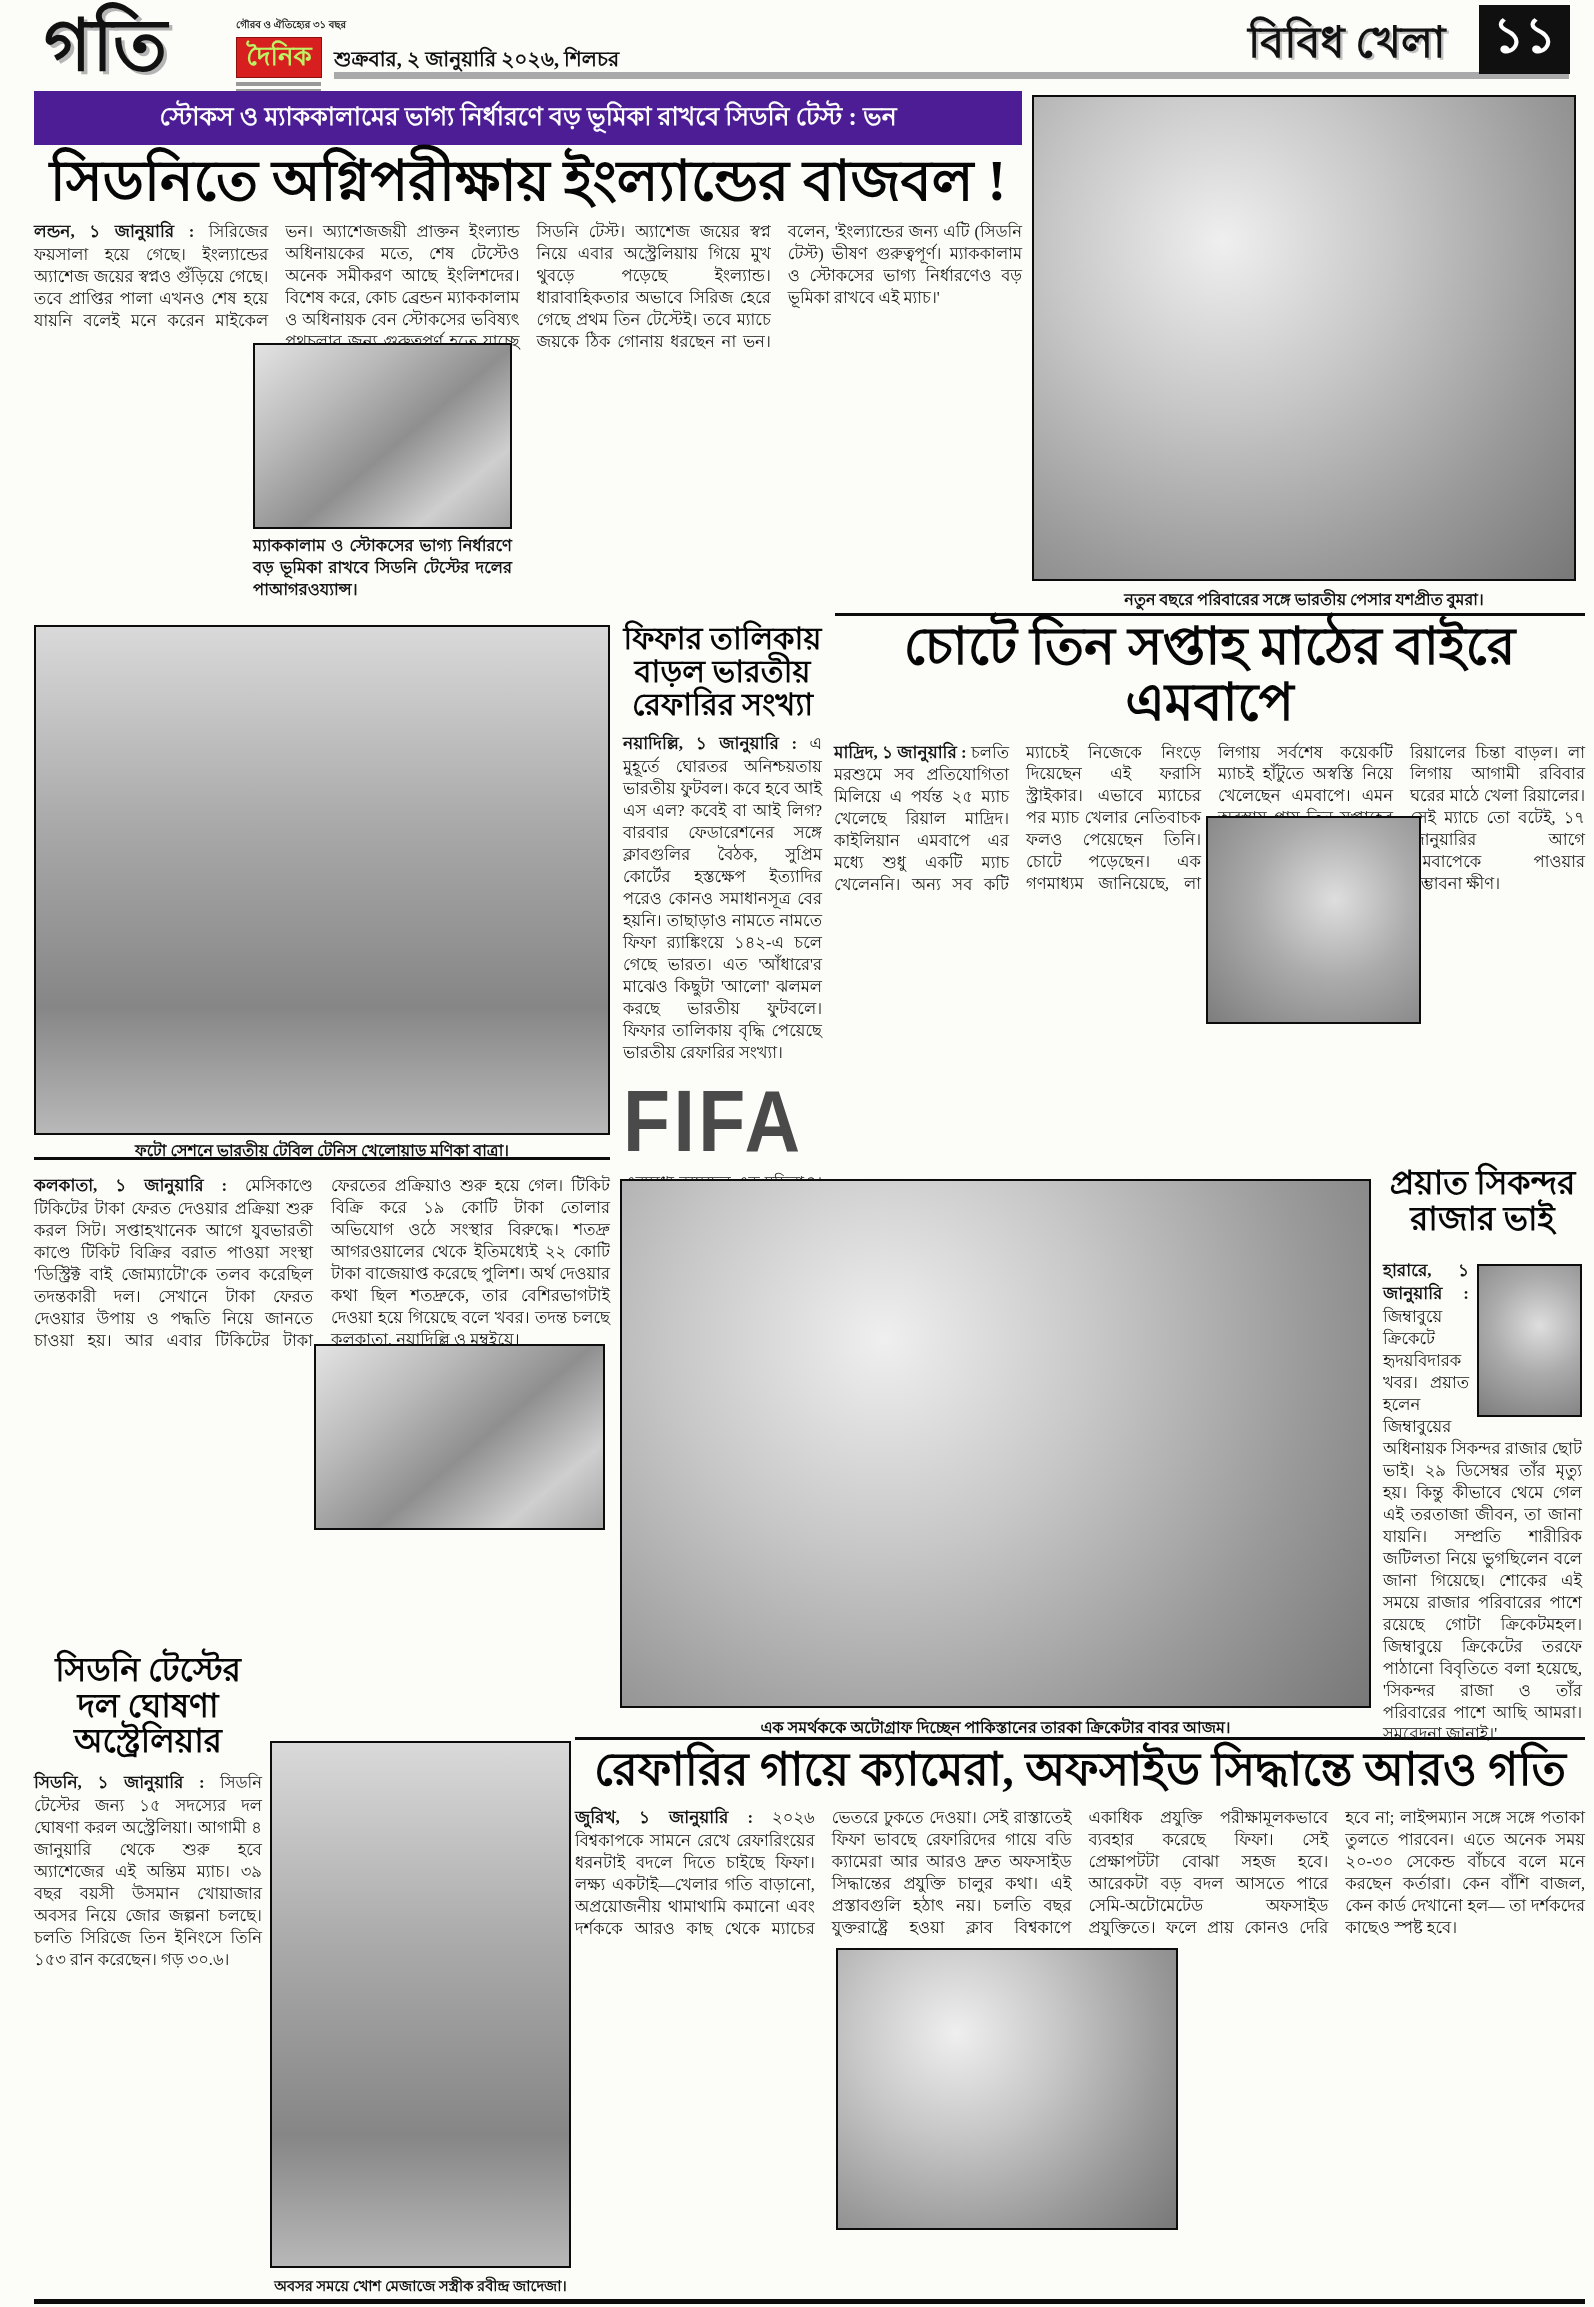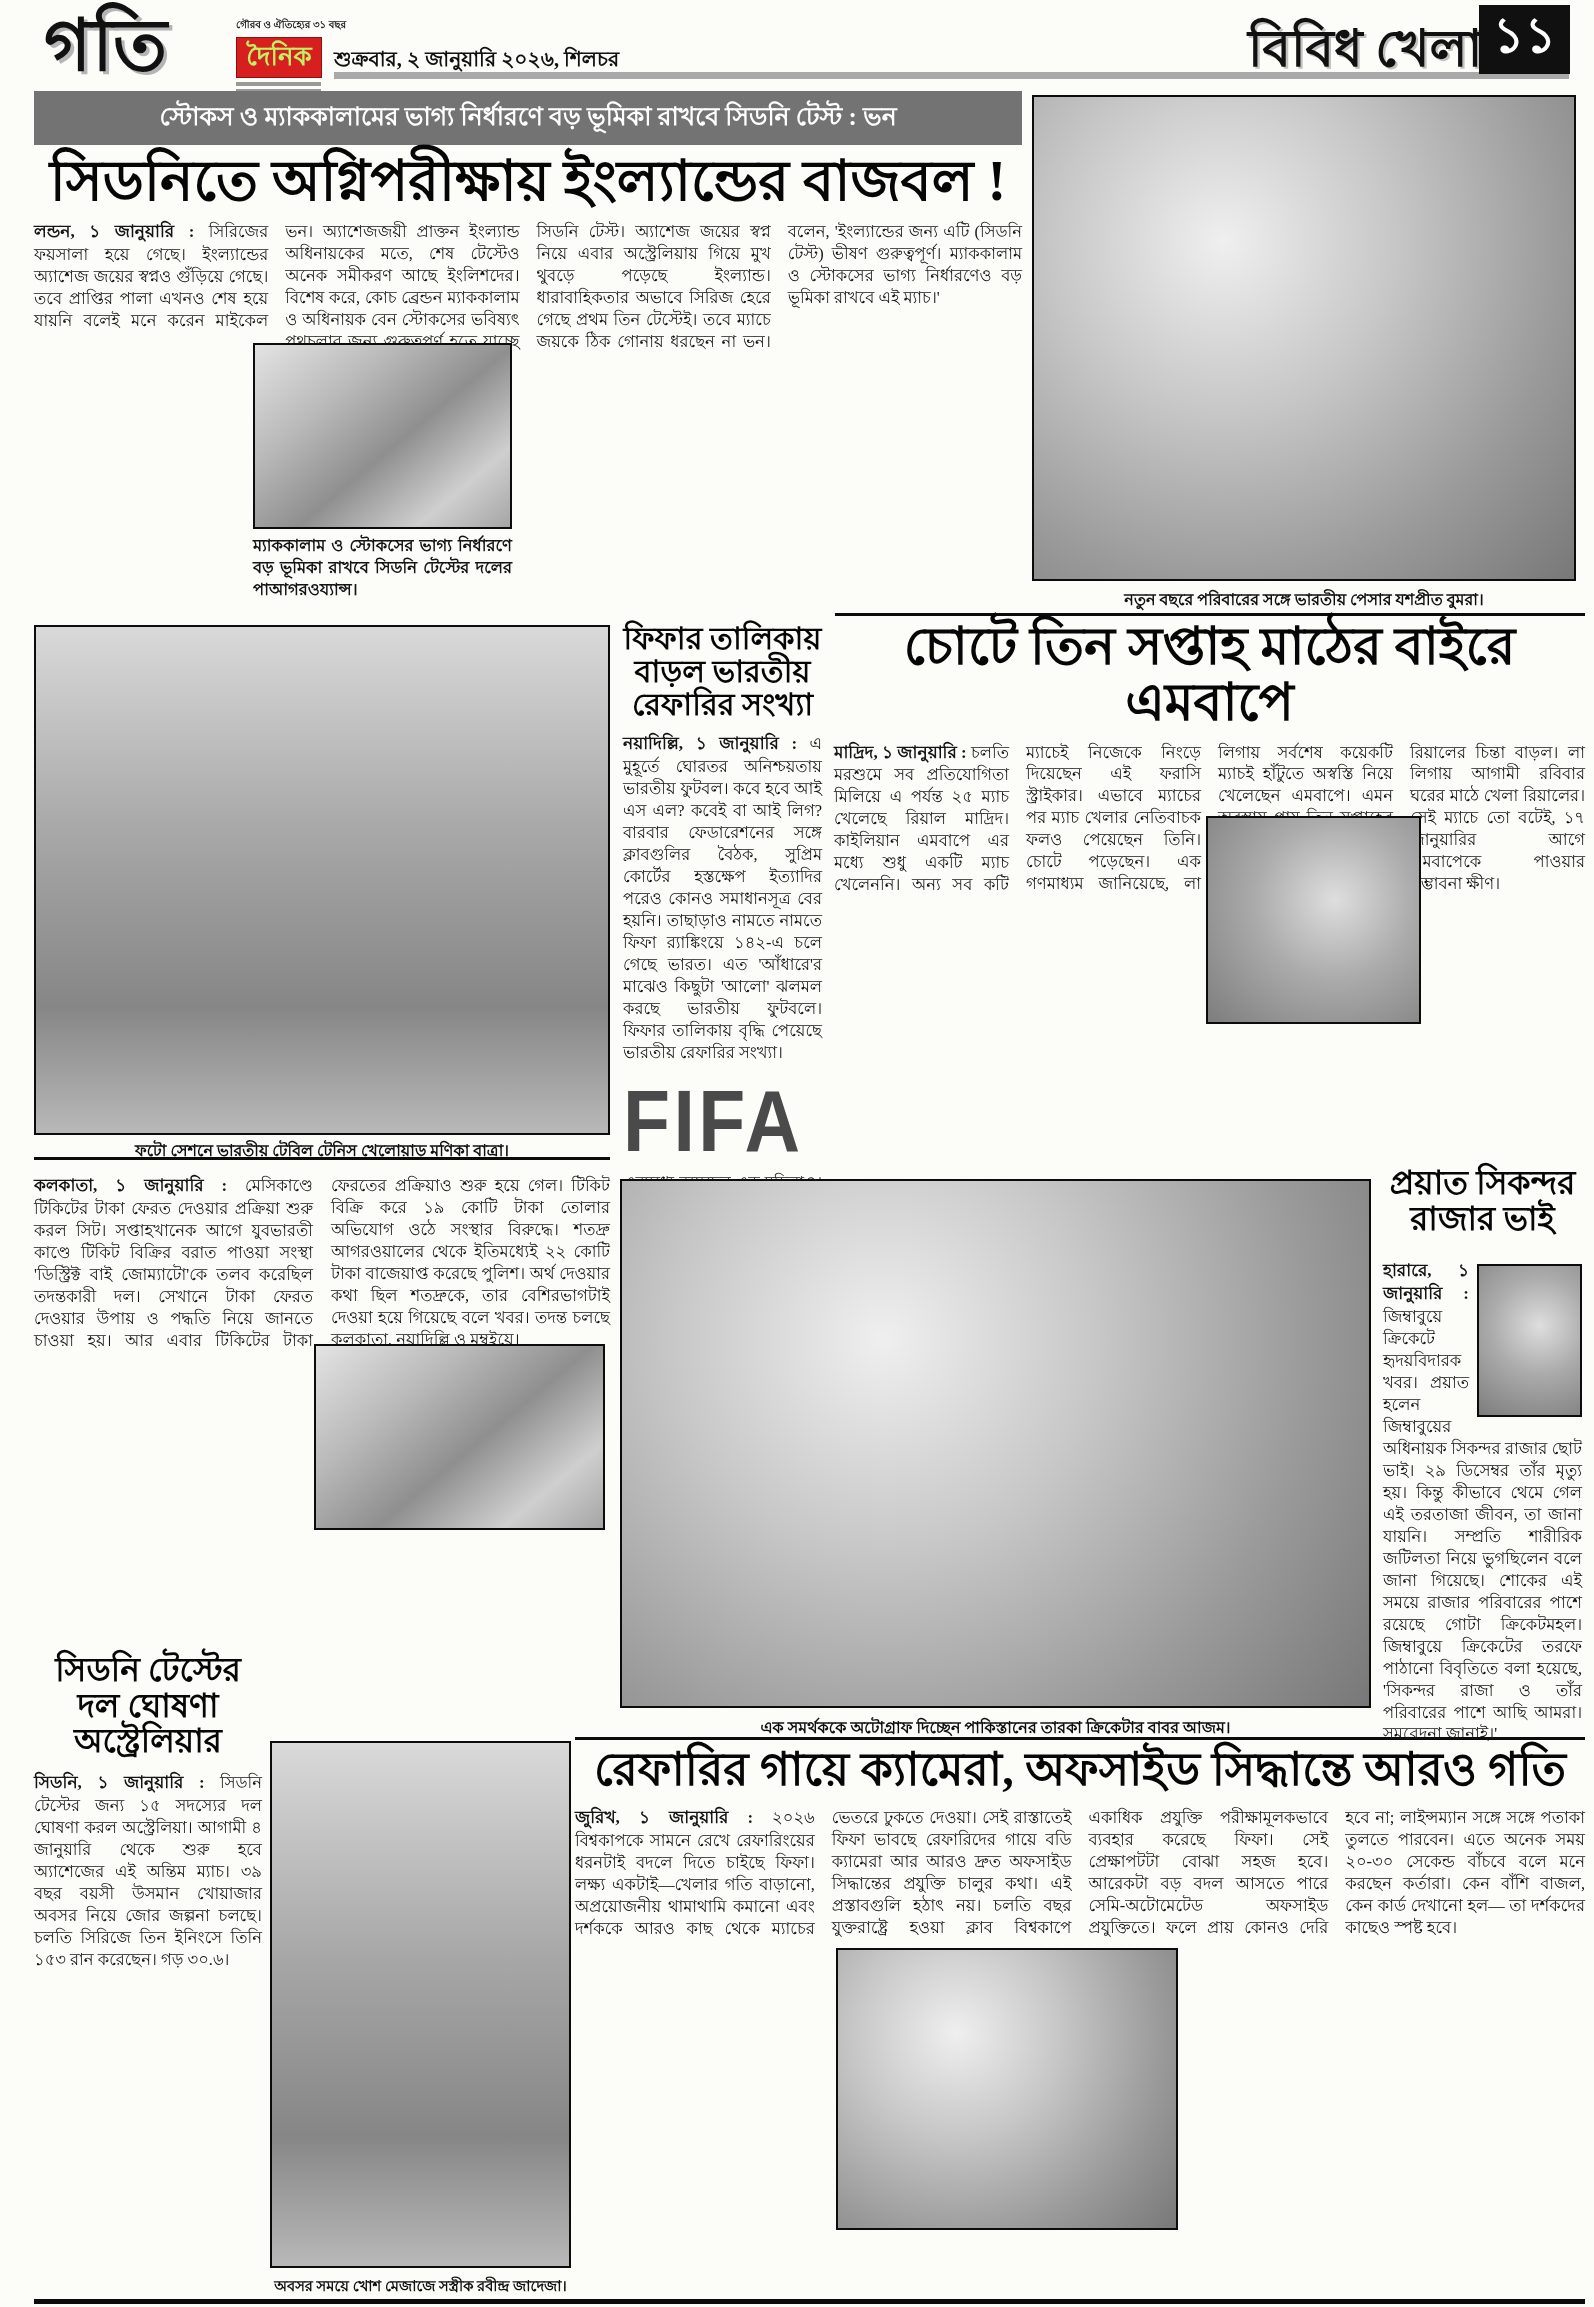--- a/index.html
+++ b/index.html
@@ -13,25 +13,25 @@
   
   .logo-main { font-size:72px; font-weight:900; letter-spacing:1.1px;
     text-shadow:3.4px 3.4px 0 #b5b5b5; line-height:1; }
   .logo-box { background:#d81f1f; color:#bef264; font-weight:900; font-size:26px;
     width:86px; height:41px; display:flex; align-items:center; justify-content:center;
     border:1.7px solid #8d0f0f; }
   .logo-tagline { font-size:10.2px; font-weight:700; color:#222; white-space:nowrap; }
   .fineprint { background:#999; height:4px; margin-top:3.4px; }
   .date-line { font-size:20.3px; font-weight:700; }
   .head-rule { background:#a9a9a9; height:7.3px; }
-  .section-title { font-size:51px; font-weight:900; text-shadow:2.3px 2.3px 0 #c2c2c2; }
+  .section-title { font-size:43px; font-weight:900; text-shadow:2.3px 2.3px 0 #c2c2c2; }
   .page-badge { background:#101010; color:#fff; font-size:49px; font-weight:900;
     width:91px; height:69px; display:flex; align-items:center; justify-content:center; }
   
-  .strap { background:#737373; color:#fff; font-size:25px; font-weight:700;
+  .strap { background:#4c1d95; color:#fff; font-size:25px; font-weight:700;
     display:flex; align-items:center; justify-content:center; }
   .headline { font-weight:900; text-align:center; line-height:1.08; color:#060606; }
   .subbar { background:#0d0d0d; color:#fff; font-weight:700;
     display:flex; align-items:center; justify-content:center; }
   .body-text { font-size:16.4px; line-height:1.34; text-align:justify; color:#151515; }
   .body-text b { font-size:17px; }
   .cols-4 { column-count:4; column-gap:17px; column-fill:balance; }
   .cols-2 { column-count:2; column-gap:18px; column-fill:balance; }
   .photo { border:2.8px solid #0c0c0c; }
   .ph-a { background:linear-gradient(140deg,#e3e3e3 0%,#b9b9b9 30%,#8f8f8f 55%,#cfcfcf 80%,#a5a5a5 100%); }

